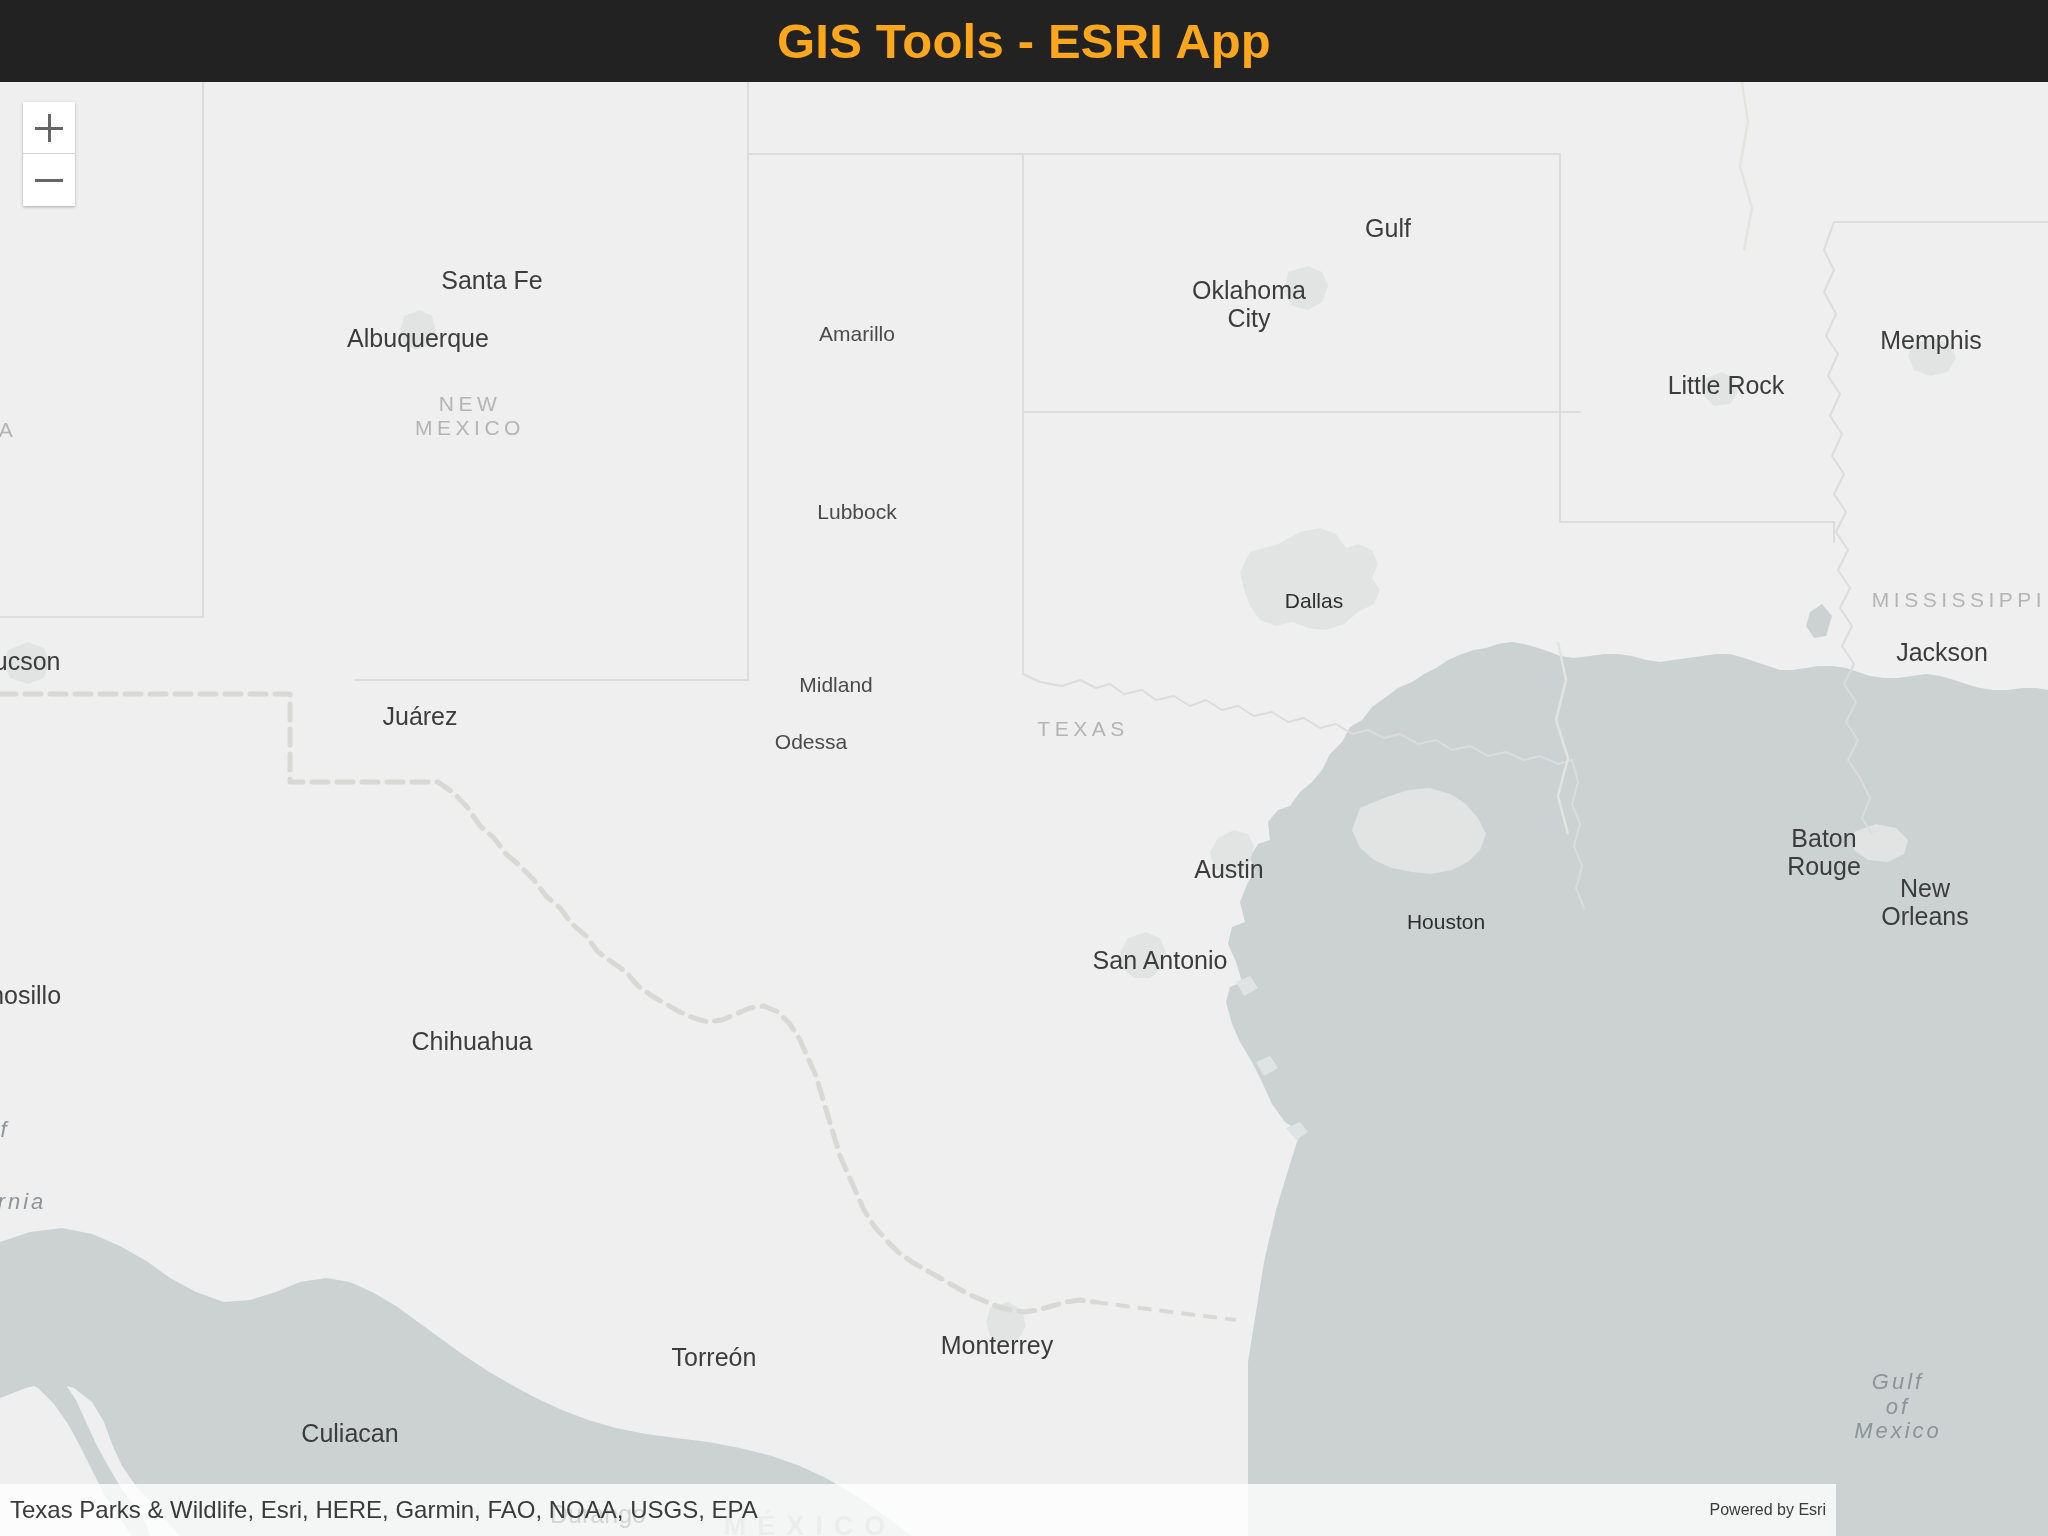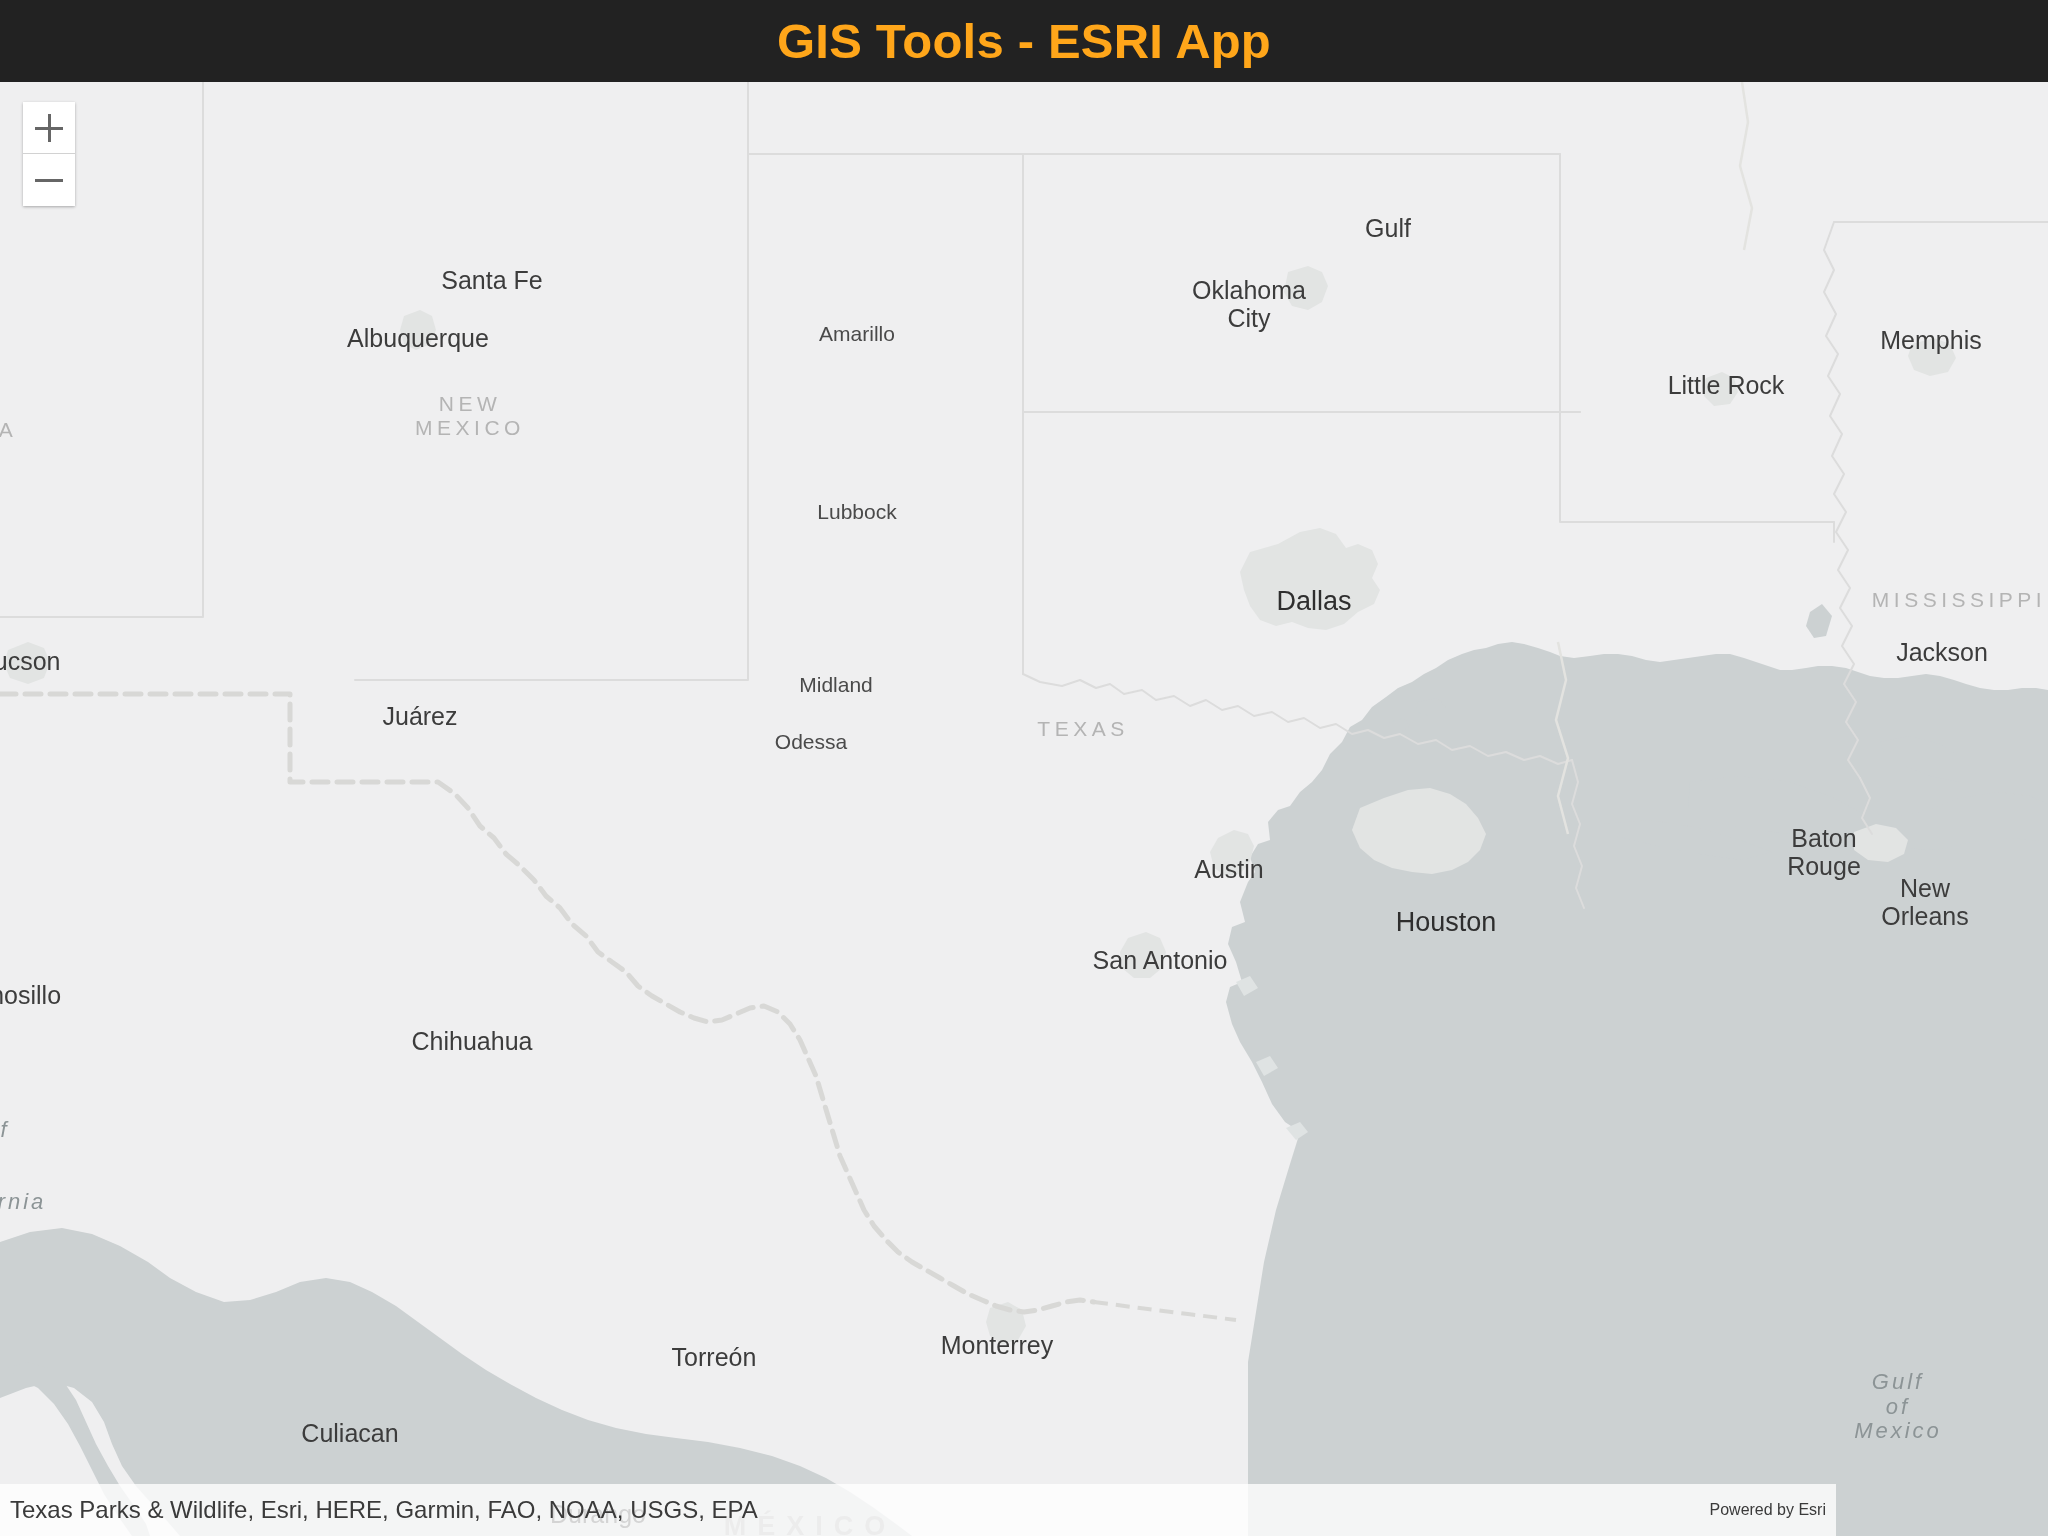--- a/index.html
+++ b/index.html
@@ -46,21 +46,21 @@
     transform:translate(-50%,-50%);
     pointer-events:none;
     line-height:1.12;
     font-family:"Liberation Sans", sans-serif;
   }
   .lbl-city {
     color:#3c3c3c;
     font-size:25px;
   }
   .lbl-city-sm { color:#4a4a4a; font-size:21px; }
-  .lbl-city-lg { color:#2e2e2e; font-size:27px; }
+  .lbl-city-lg { color:#2e2e2e; font-size:21px; }
   .lbl-state {
     color:#b4b4b4;
     font-size:21px;
     letter-spacing:4.5px;
   }
   .lbl-country {
     color:#a9a9a9;
     font-size:27px;
     font-weight:bold;
     letter-spacing:11px;

